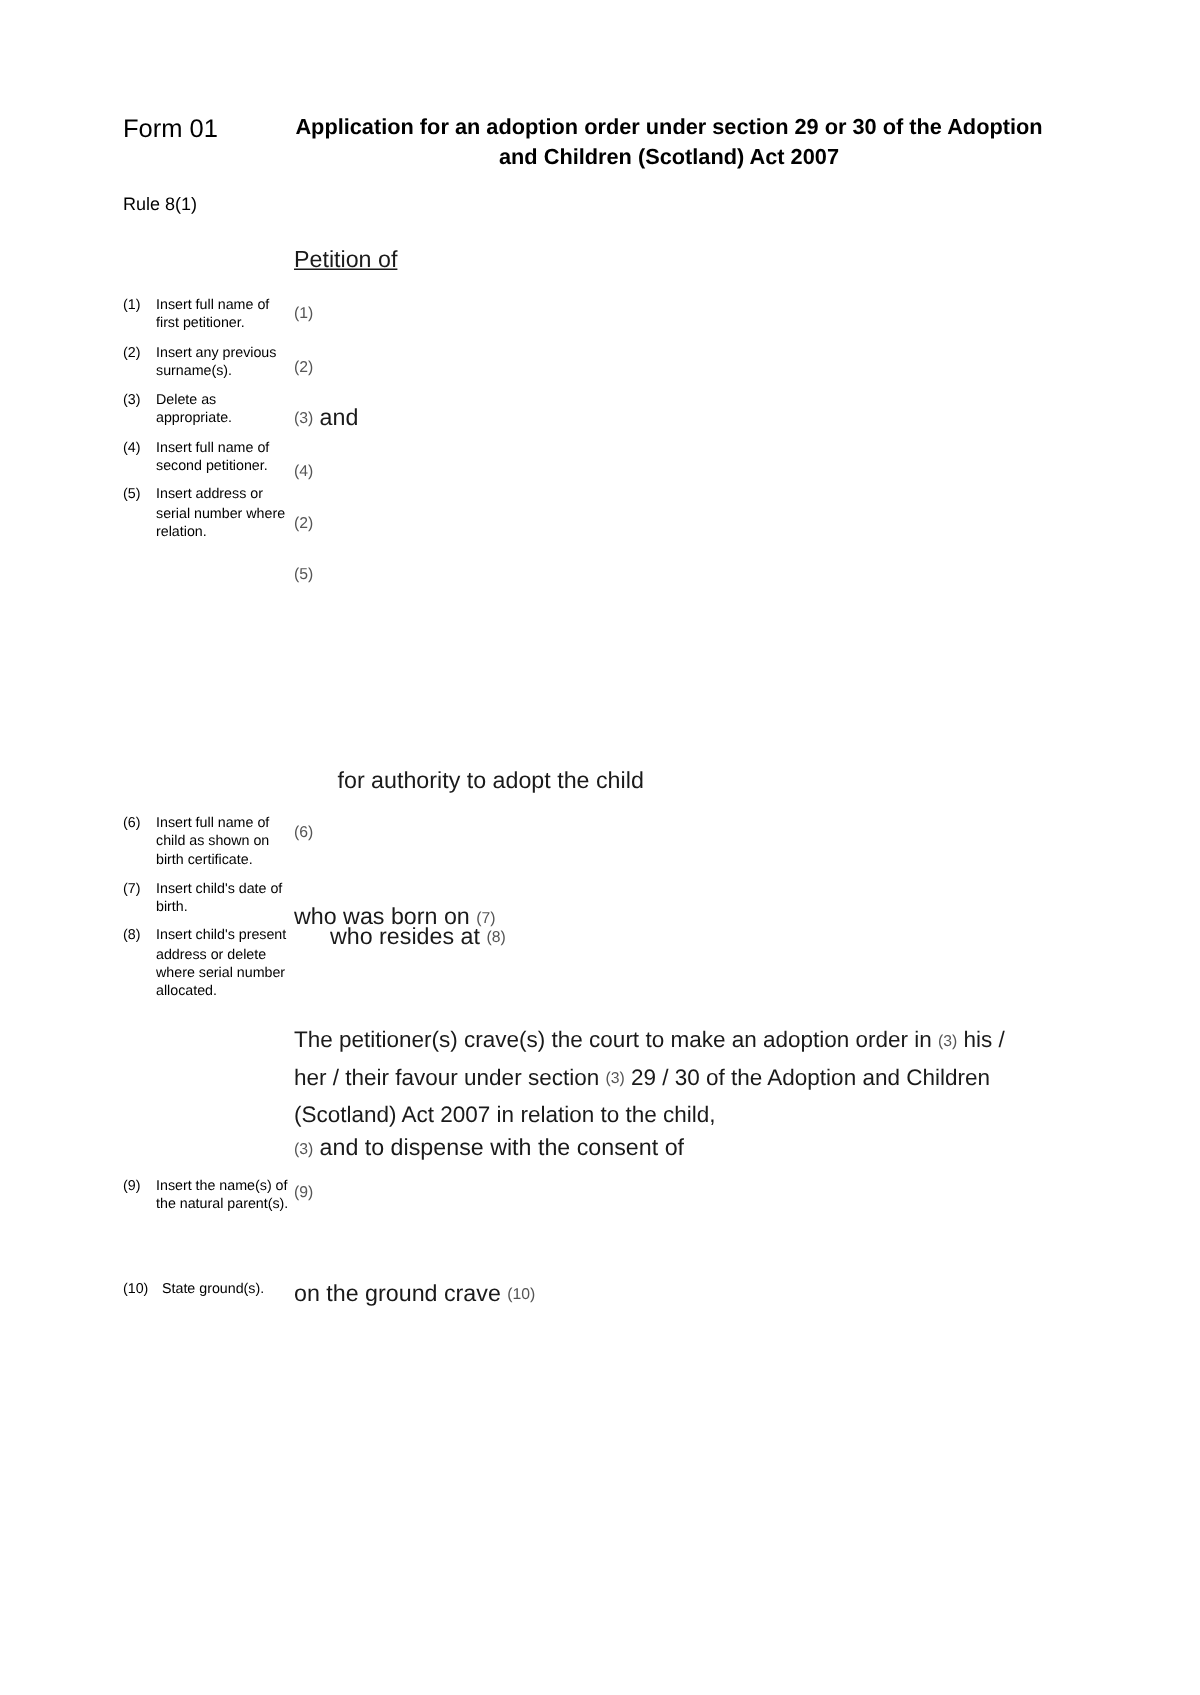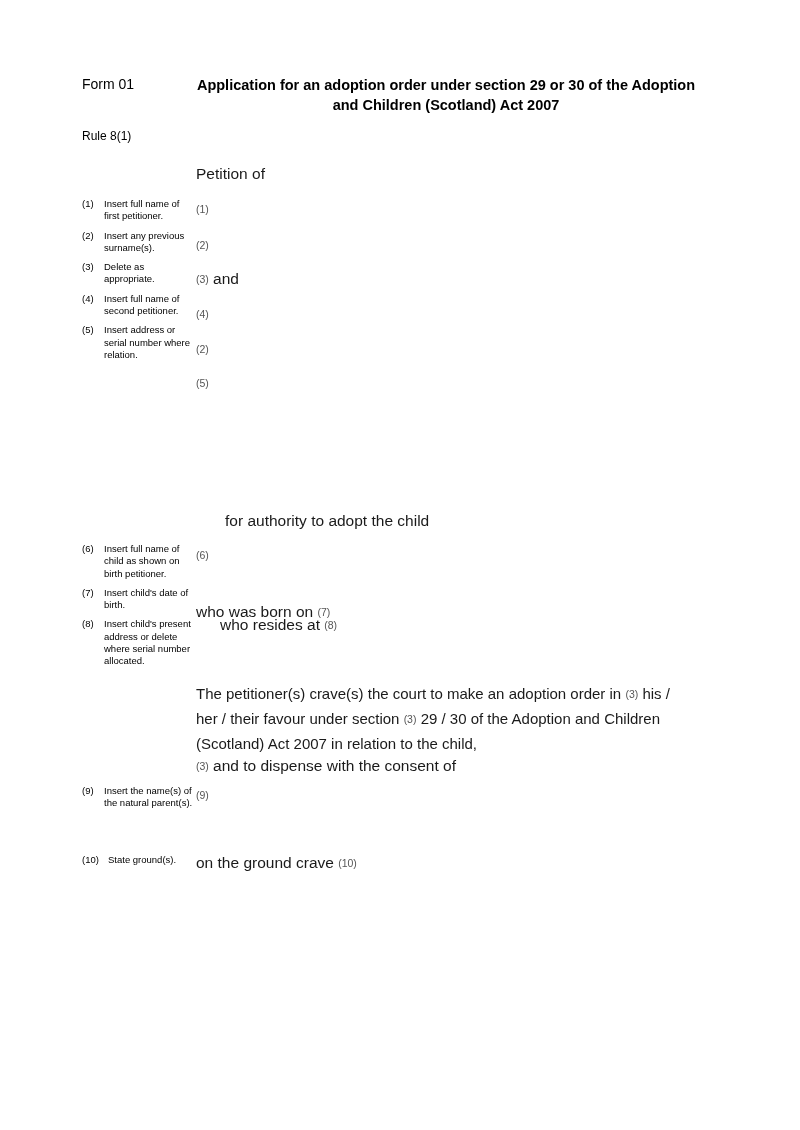--- a/index.html
+++ b/index.html
@@ -20,21 +20,21 @@
     top: 0; left: 0;
     width: 800px;
     height: 1130px;
   }
 
   
   .form-id {
     position: absolute;
     left: 82px;
     top: 76px;
-    font-size: 14px;
+    font-size: 17px;
     font-weight: normal;
   }
   .doc-title {
     position: absolute;
     left: 196px;
     top: 75px;
     width: 500px;
     text-align: center;
     font-size: 14.5px;
     font-weight: bold;
@@ -152,21 +152,21 @@
     </div>
     <div class="note">
       <span class="num">(5)</span>
       <span class="txt">Insert address or serial number where relation.</span>
     </div>
   </div>
 
   <div class="notes2">
     <div class="note">
       <span class="num">(6)</span>
-      <span class="txt">Insert full name of child as shown on birth petitioner.</span>
+      <span class="txt">Insert full name of child as shown on birth certificate.</span>
     </div>
     <div class="note">
       <span class="num">(7)</span>
       <span class="txt">Insert child's date of birth.</span>
     </div>
     <div class="note">
       <span class="num">(8)</span>
       <span class="txt">Insert child's present address or delete where serial number allocated.</span>
     </div>
   </div>
@@ -180,21 +180,21 @@
 
   <div class="notes4">
     <div class="note wide">
       <span class="num">(10)</span>
       <span class="txt">State ground(s).</span>
     </div>
   </div>
 
   <div class="body-col">
 
-    <div class="line big" style="left:0px; top:163px;">Petition of</div>
+    <div class="line big" style="left:0px; top:163px;text-decoration:underline;">Petition of</div>
 
     <div class="refonly" style="left:0px; top:203px;">(1)</div>
 
     <div class="refonly" style="left:0px; top:239px;">(2)</div>
 
     <div class="line" style="left:0px; top:268px;">
       <span class="ref">(3)</span>
       <span class="big">and</span>
     </div>
 

